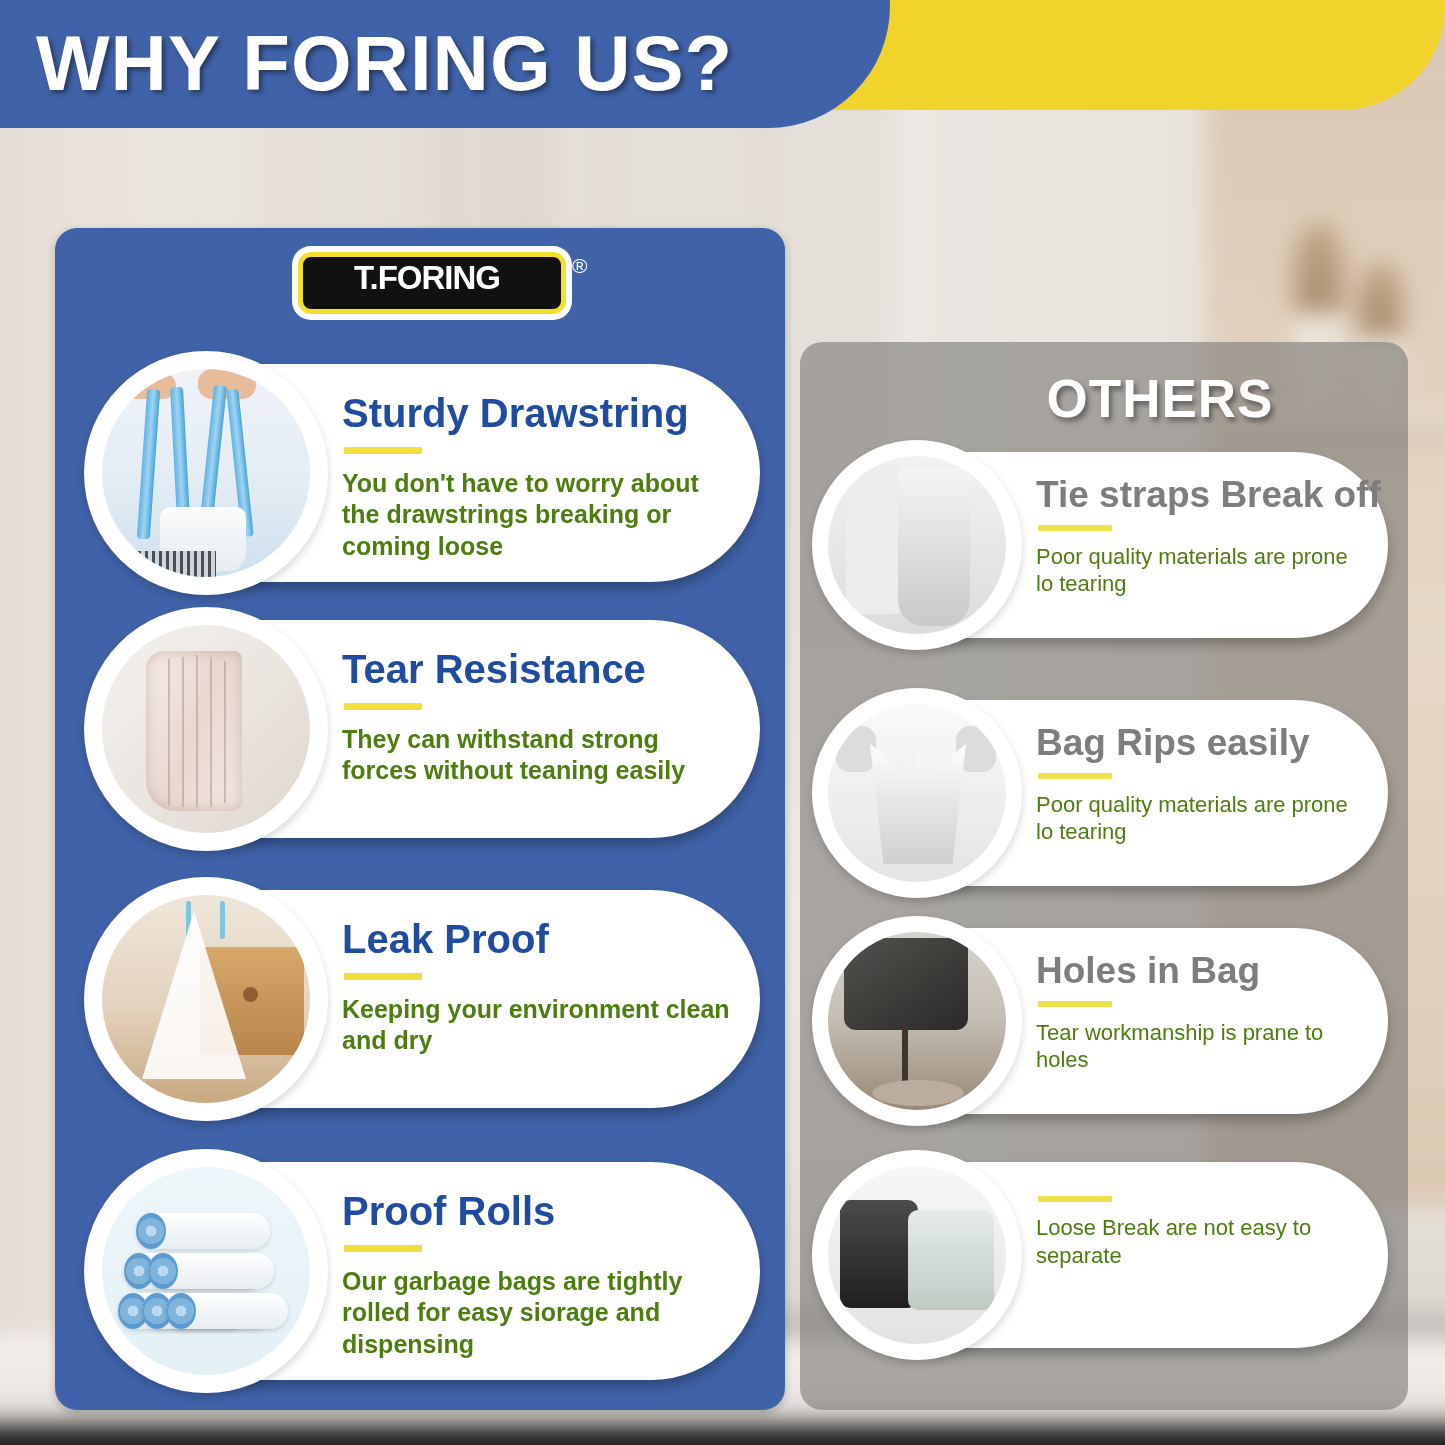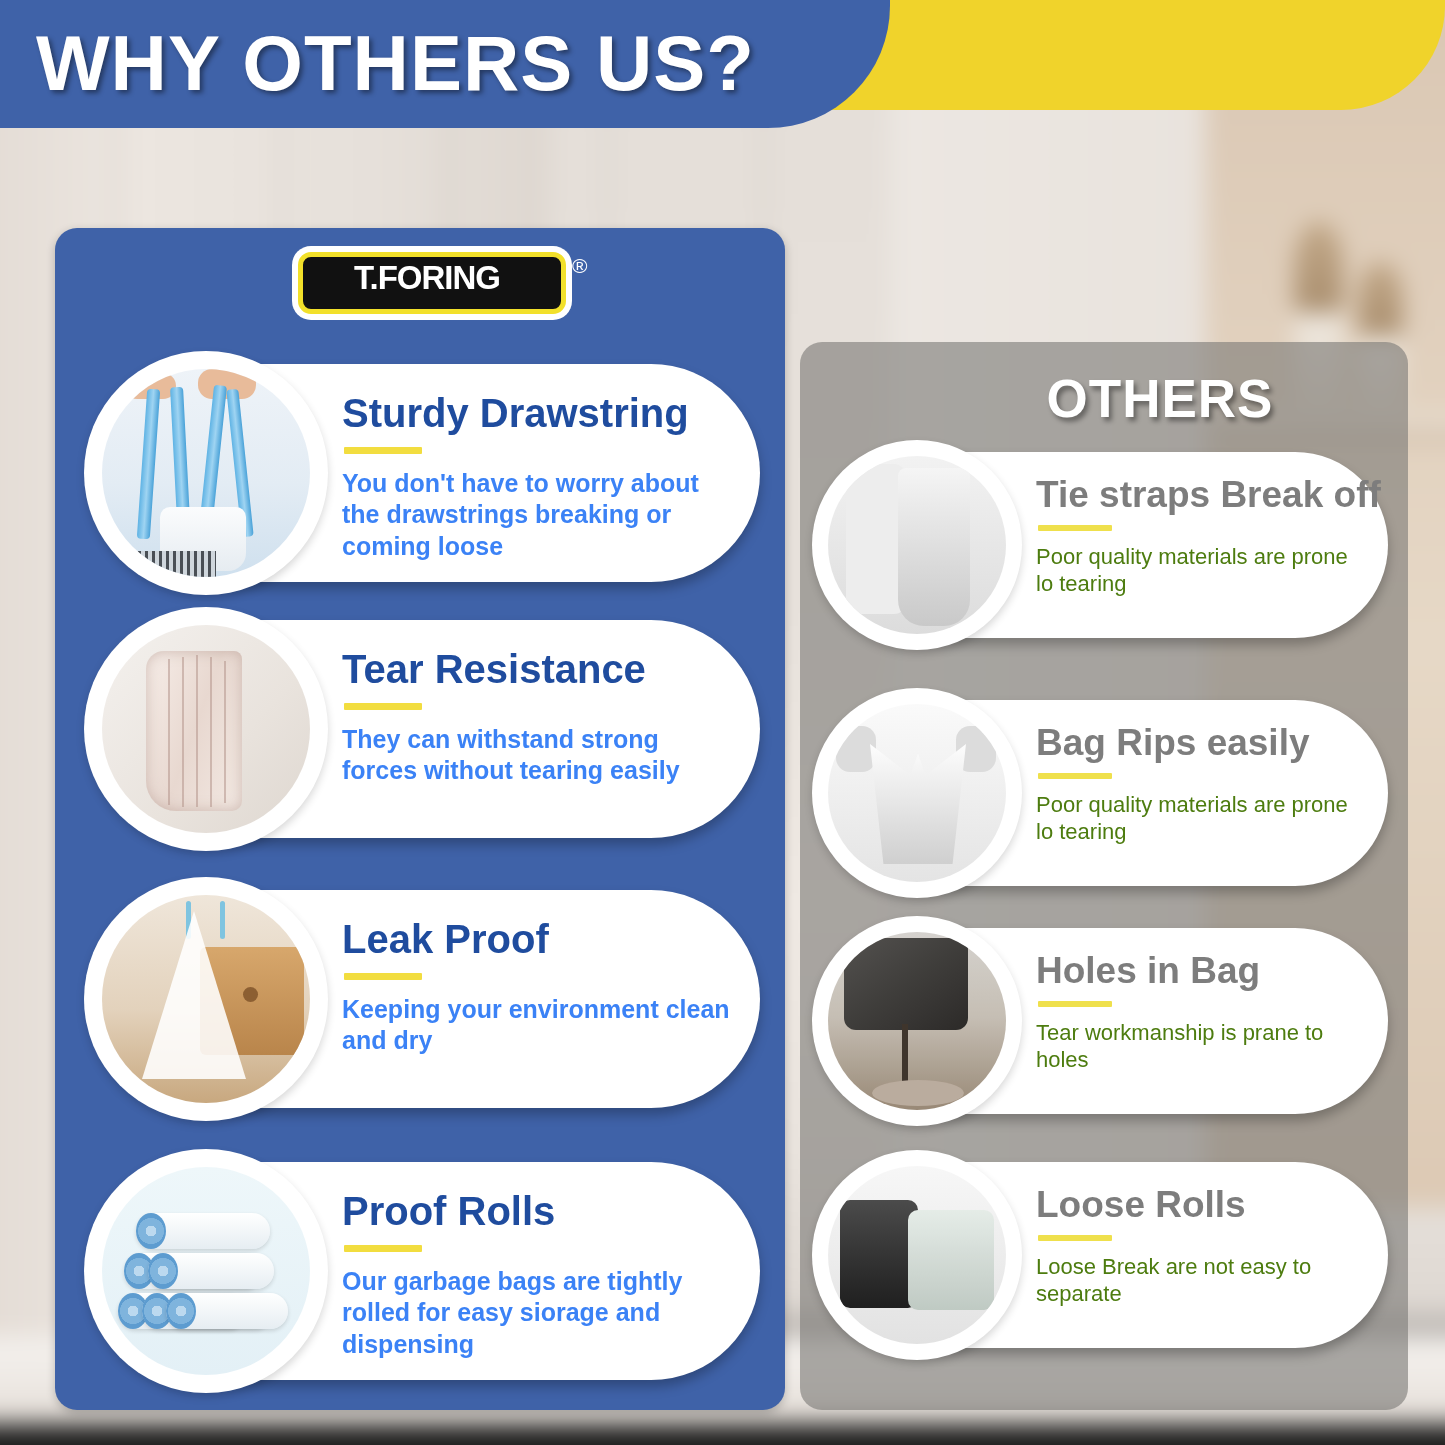--- a/index.html
+++ b/index.html
@@ -114,21 +114,21 @@
     display:flex;align-items:center;justify-content:center;
   }
   .photoL{width:208px;height:208px;border-radius:50%;overflow:hidden;position:relative;}
   .cardTxtL{position:absolute;left:242px;top:28px;right:26px;}
   .titleL{
     color:#1f4c9e;font-size:40px;font-weight:bold;line-height:1.05;
     font-family:"Liberation Sans", sans-serif;white-space:nowrap;
   }
   .ruleL{width:78px;height:7px;background:#f2dd3f;margin:13px 0 14px 2px;border-radius:1px;}
   .descL{
-    color:#3b82f6;font-size:25px;font-weight:bold;line-height:1.25;
+    color:#4d7c0f;font-size:25px;font-weight:bold;line-height:1.25;
     font-family:"Liberation Sans", sans-serif;
   }
 
   
   .cardR{left:828px;width:560px;height:186px;border-radius:100px;}
   .circR{
     position:absolute;left:-16px;top:-12px;width:210px;height:210px;border-radius:50%;
     background:#ffffff;box-shadow:0 4px 9px rgba(0,0,0,.16);
     display:flex;align-items:center;justify-content:center;
   }
@@ -215,21 +215,21 @@
     <div class="jarTop" style="left:1262px;top:250px;width:46px;height:86px;"></div>
     <div class="jar" style="left:1322px;top:352px;width:42px;height:84px;"></div>
     <div class="jarTop" style="left:1322px;top:288px;width:42px;height:70px;"></div>
     <div class="counter"></div>
     <div class="counterEdge"></div>
   </div>
 </div>
 
 <div id="yellowBar"></div>
 <div id="blueHeader">
-  <div id="headerTitle">WHY OTHERS US?</div>
+  <div id="headerTitle">WHY FORING US?</div>
 </div>
 
 <div id="bluePanel"></div>
 <div id="grayPanel"></div>
 
 <div id="logoWrap">
   <div class="logoPill"></div>
   <div class="logoText">T.FORING</div>
   <div class="logoR">®</div>
 </div>
@@ -267,21 +267,21 @@
         <div class="ln" style="left:80px;top:32px;height:150px;"></div>
         <div class="ln" style="left:94px;top:30px;height:152px;"></div>
         <div class="ln" style="left:108px;top:32px;height:150px;"></div>
         <div class="ln" style="left:122px;top:36px;height:142px;"></div>
       </div>
     </div>
   </div>
   <div class="cardTxtL">
     <div class="titleL">Tear Resistance</div>
     <div class="ruleL"></div>
-    <div class="descL">They can withstand strong forces without tearing easily</div>
+    <div class="descL">They can withstand strong forces without teaning easily</div>
   </div>
 </div>
 
 <div class="card cardL" style="top:890px">
   <div class="circL">
     <div class="photoL">
       <div class="ph p3">
         <div class="drawer"></div>
         <div class="knob"></div>
         <div class="tie" style="left:84px;"></div>
@@ -370,17 +370,16 @@
 <div class="card cardR" style="top:1162px">
   <div class="circR">
     <div class="photoR">
       <div class="ph g4">
           <div class="rb"></div>
           <div class="rg"></div>
         </div>
     </div>
   </div>
   <div class="cardTxtR">
-    <div class="titleR">Loose Rolls</div>
     <div class="ruleR"></div>
     <div class="descR">Loose Break are not easy to separate</div>
   </div>
 </div>
 
 </body></html>

